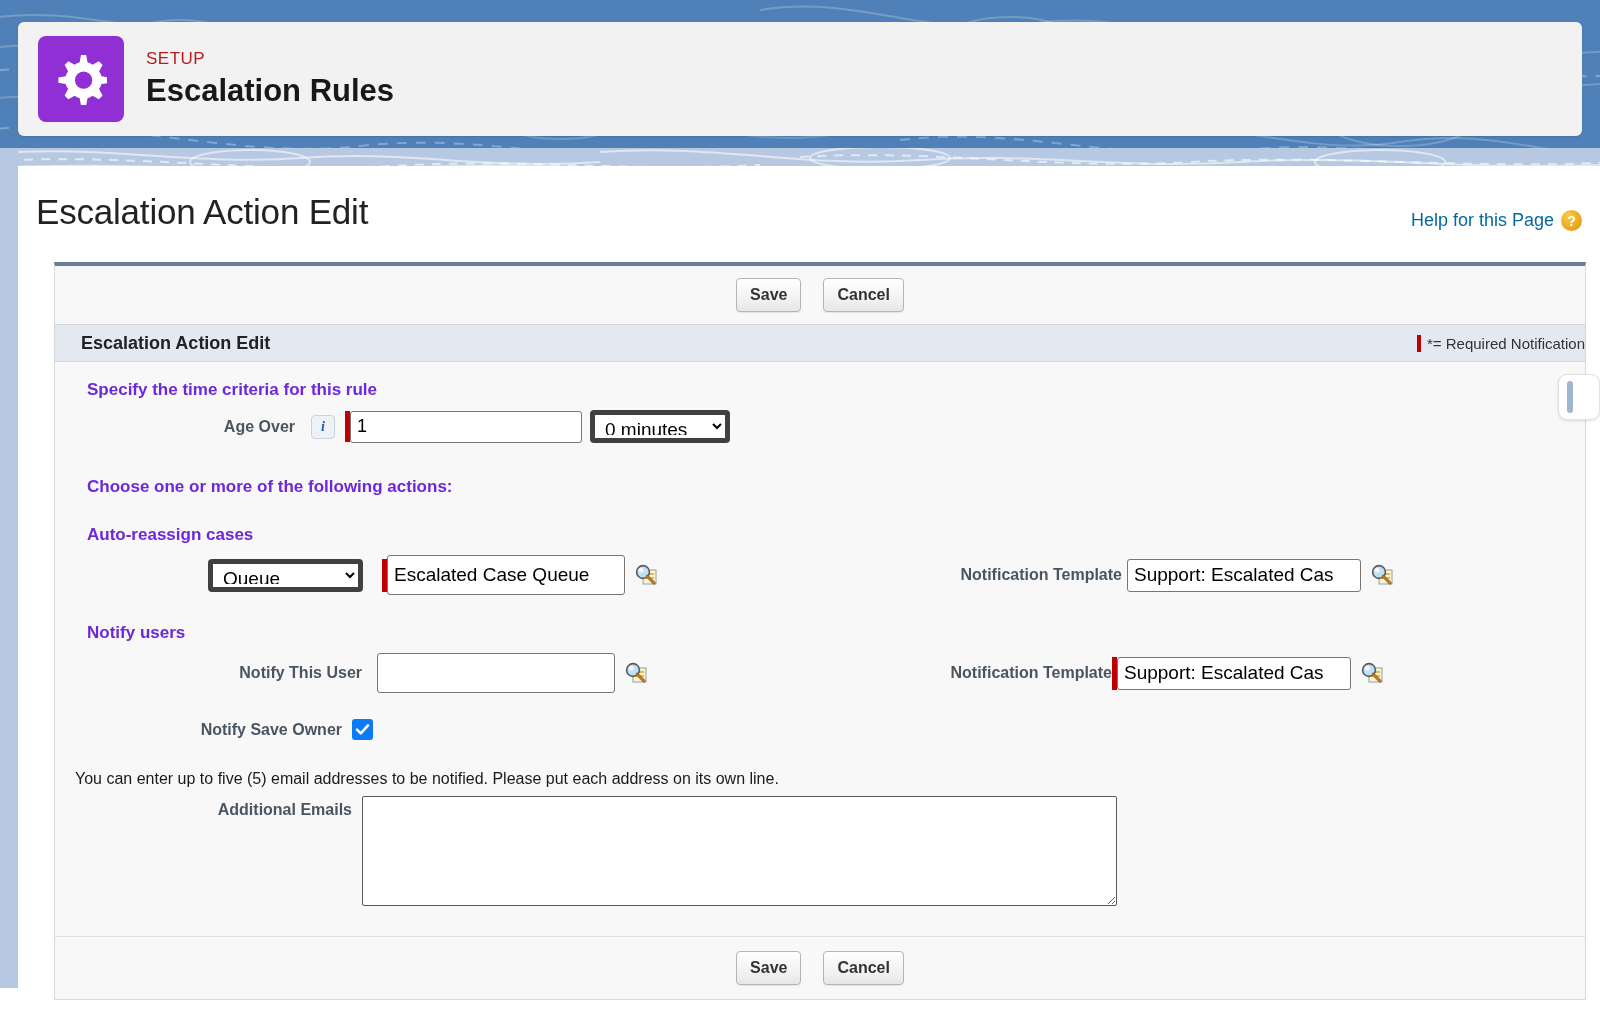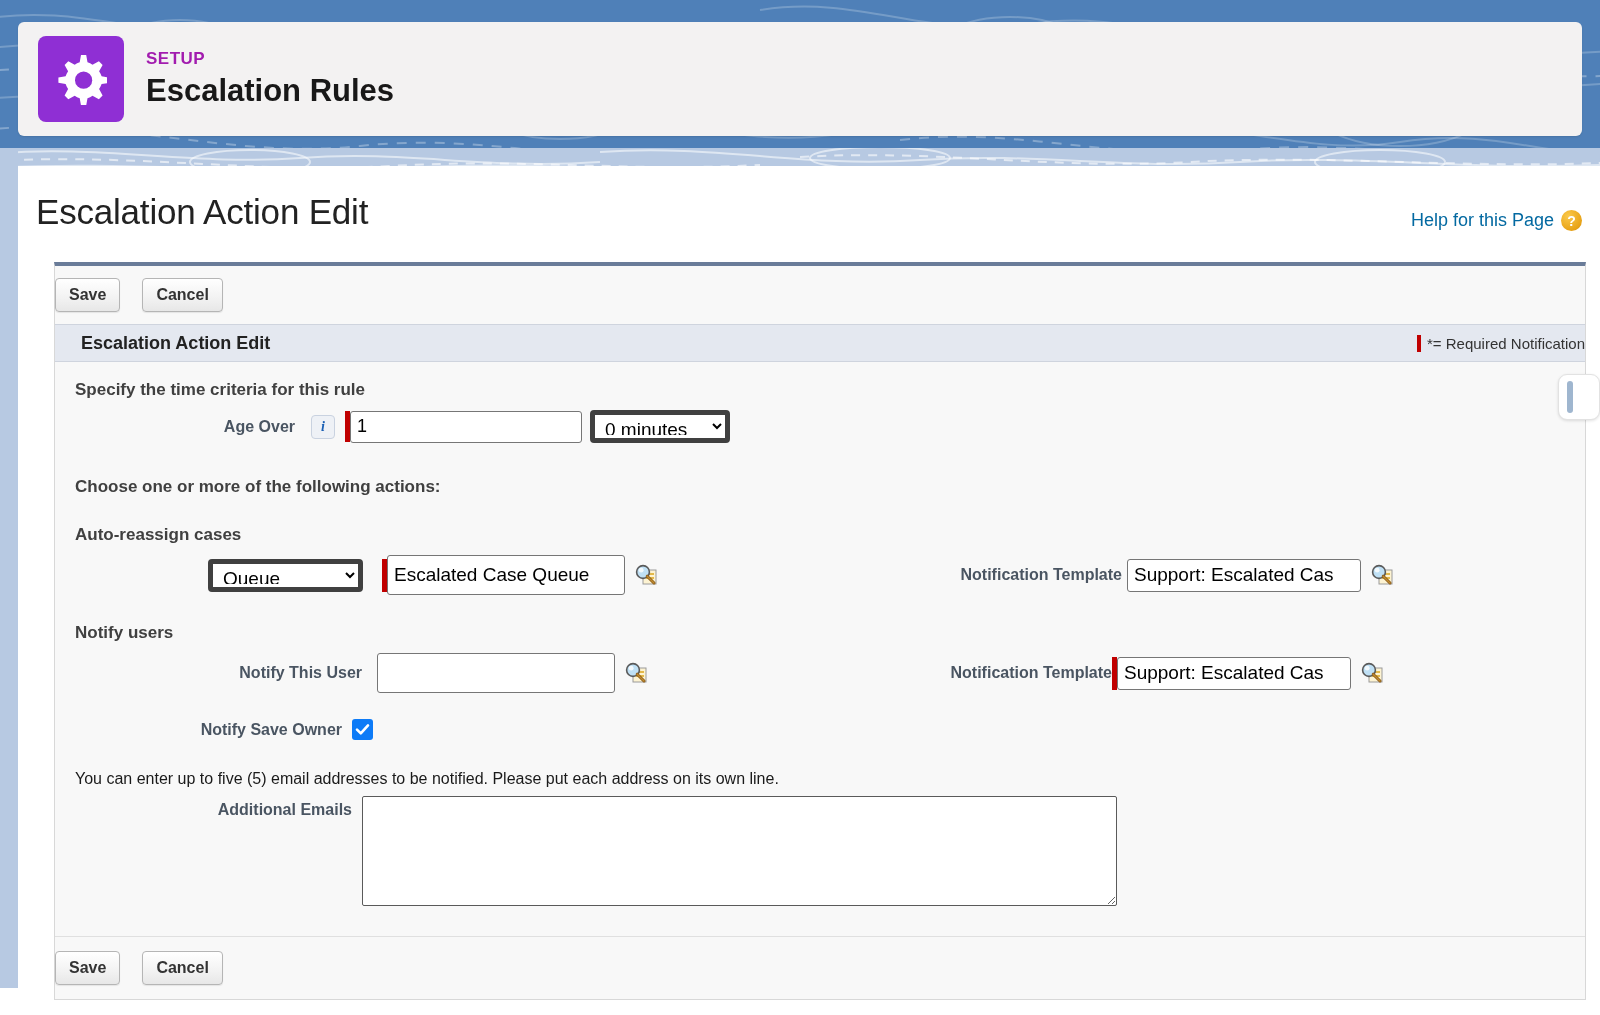--- a/index.html
+++ b/index.html
@@ -72,24 +72,24 @@
     flex: 0 0 auto;
   }
   .setup-texts {
     margin-left: 22px;
     display: flex;
     flex-direction: column;
     justify-content: center;
   }
   .setup-eyebrow {
     font-size: 17px;
-    color: #a21caf;
+    color: #b91c1c;
     letter-spacing: 0.5px;
     line-height: 1.3;
-    font-weight: 700;
+    font-weight: 400;
   }
   .setup-title {
     font-size: 31px;
     font-weight: bold;
     color: #16325c;
     color: #181818;
     line-height: 1.25;
     margin-top: 2px;
   }
 
@@ -154,21 +154,21 @@
     top: 96px;
     width: 1530px;
     background: #f8f8f8;
     border: 1px solid #d8d8d8;
     border-top: 4px solid #6a7c99;
   }
   .button-bar {
     height: 58px;
     display: flex;
     align-items: center;
-    justify-content: flex-start;
+    justify-content: center;
     gap: 22px;
     background: #f8f8f8;
   }
   .button-bar.bottom {
     border-top: 1px solid #e0e0e0;
     height: 62px;
   }
   .sf-btn {
     font-family: "Liberation Sans", sans-serif;
     font-size: 16px;
@@ -217,22 +217,22 @@
 
   .form-body {
     padding: 18px 0 30px 0;
     background: #f8f8f8;
     position: relative;
   }
 
   .group-title {
     font-size: 17px;
     font-weight: bold;
-    color: #404040;
-    margin: 0 0 0 20px;
+    color: #6d28d9;
+    margin: 0 0 0 32px;
   }
   .group-title.spaced { margin-top: 34px; }
 
   .field-row {
     display: flex;
     align-items: center;
     margin-top: 10px;
   }
   .field-label {
     font-size: 16px;

